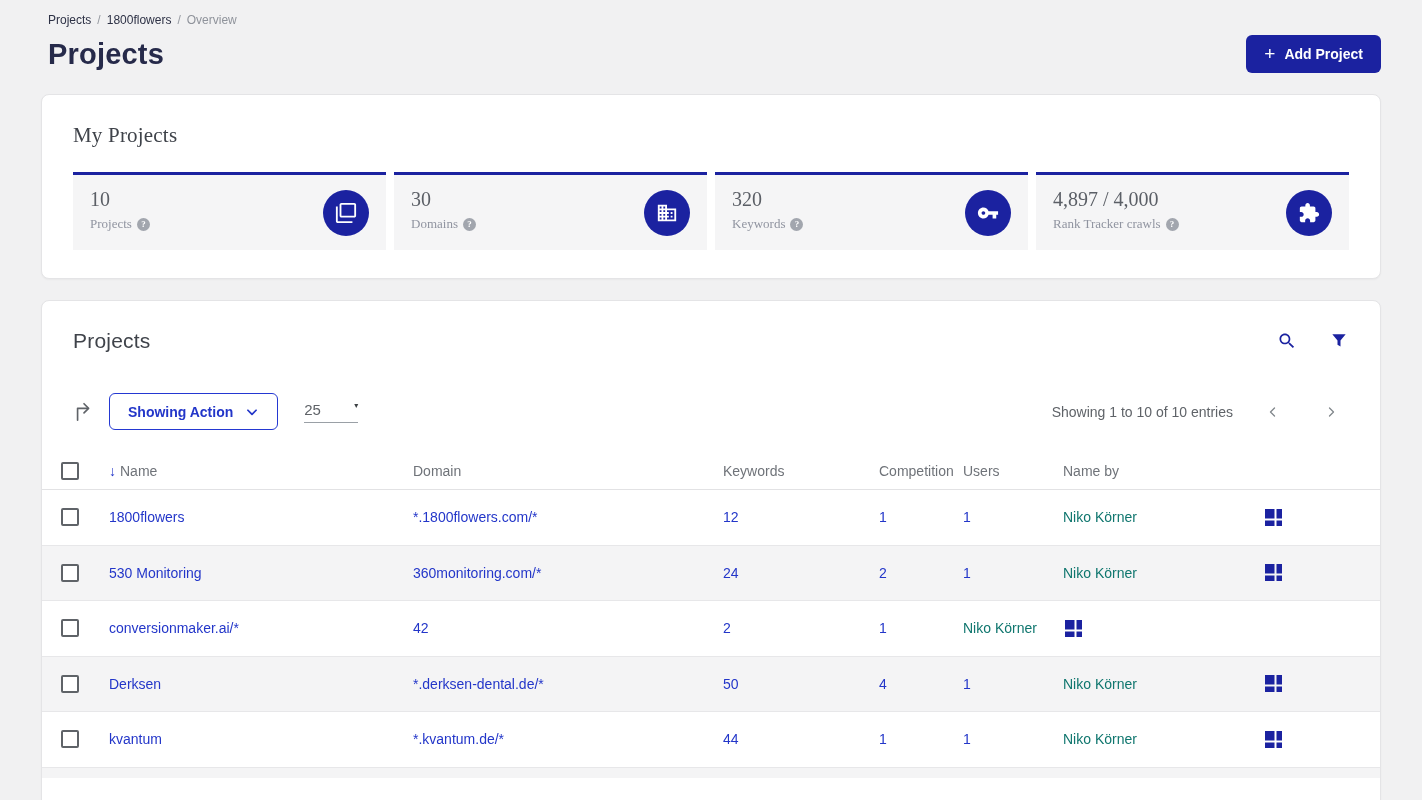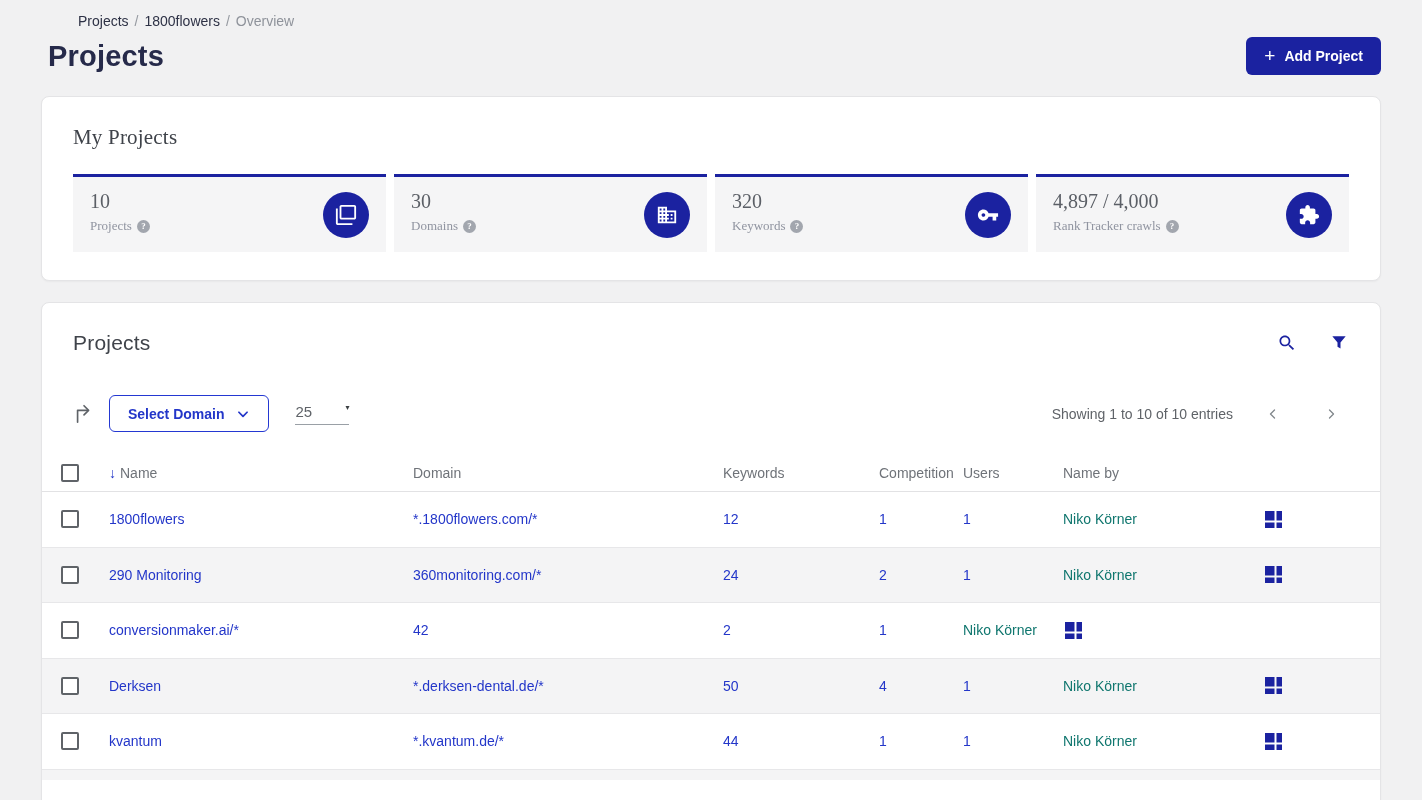--- a/index.html
+++ b/index.html
@@ -6,21 +6,21 @@
   html,body { width:1422px; height:800px; overflow:hidden; }
   body {
     font-family:"Liberation Sans","DejaVu Sans",sans-serif;
     background:#f1f1f2;
     color:#3f434a;
     -webkit-font-smoothing:antialiased;
   }
   .page { padding:13px 41px 0 41px; }
 
   
-  .breadcrumb { font-size:14px; padding-left:7px; color:#9599a0;margin-left:30px; }
+  .breadcrumb { font-size:12px; padding-left:7px; color:#9599a0; }
   .breadcrumb .crumb-link { color:#2d3145; cursor:pointer; }
   .breadcrumb .sep { margin:0 6px; color:#9599a0; }
   .breadcrumb .crumb-current { color:#8f939b; }
 
   
   .page-header { display:flex; align-items:center; justify-content:space-between; margin-top:8px; padding-left:7px; }
   .page-title { font-size:29px; font-weight:700; color:#262a4a; letter-spacing:.2px; }
   .btn-primary {
     display:flex; align-items:center; gap:9px;
     background:#1b22a0; color:#fff; border:none; border-radius:6px;
@@ -209,21 +209,21 @@
     </div>
 
     <div class="toolbar">
       <button class="export-btn">
         <svg viewBox="0 0 24 24" fill="none" stroke-width="1.8" stroke-linecap="round" stroke-linejoin="round">
           <path d="M5 21V8h11"></path>
             <path d="M12 3l5 5-5 5"></path>
         </svg>
       </button>
       <button class="select-action">
-        <span>Select Domain</span>
+        <span>Showing Action</span>
         <svg viewBox="0 0 24 24" fill="none" stroke-width="3" stroke-linecap="round" stroke-linejoin="round">
             <path d="M5 9l7 7 7-7"></path>
           </svg>
       </button>
       <div class="page-size">
         <span class="page-size-value">25</span>
         <span class="page-size-caret">▾</span>
       </div>
       <div class="toolbar-spacer"></div>
       <span class="showing-text">Showing 1 to 10 of 10 entries</span>
@@ -278,21 +278,21 @@
                   <rect x="11.5" y="11.5" width="5.5" height="5.5"></rect>
                 </svg>
       </button>
     </div>
   </div>
 
   <div class="t-grid t-row alt">
     <div>
               <div class="checkbox"></div>
             </div>
-    <div><a class="cell-link">290 Monitoring</a></div>
+    <div><a class="cell-link">530 Monitoring</a></div>
     <div><a class="cell-link">360monitoring.com/*</a></div>
     <div><a class="cell-link">24</a></div>
     <div><a class="cell-link">2</a></div>
     <div><a class="cell-link">1</a></div>
     <div><span class="cell-text">Niko Körner</span></div>
     <div>
       <button class="row-action">
         <svg viewBox="0 0 17 17">
                   <rect x="0" y="0" width="9.5" height="9.5"></rect>
                   <rect x="0" y="11.5" width="9.5" height="5.5"></rect>

